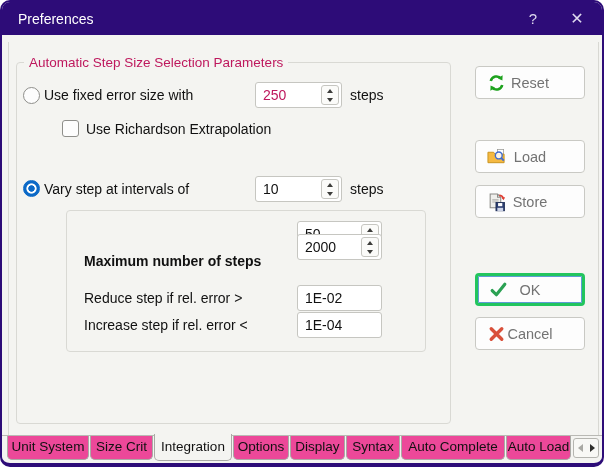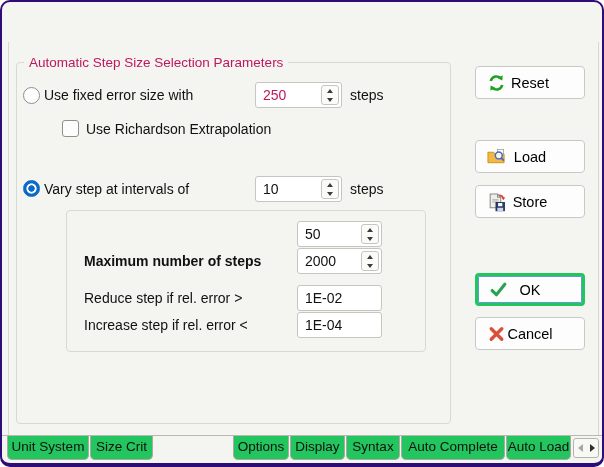--- a/index.html
+++ b/index.html
@@ -33,38 +33,43 @@
   
   .field{position:absolute;height:26px;background:#ffffff;border:1px solid #c6c6c1;border-radius:3px;}
   .field input{position:absolute;left:0;top:0;width:100%;height:100%;border:none;outline:none;background:transparent;font-size:14px;padding:0 22px 0 7px;color:#111;}
   .field.plain input{padding-right:7px;}
   .field input:disabled{color:#be185d;}
   .spinner{position:absolute;right:2px;top:2px;bottom:2px;width:18px;border:1px solid #c6c6c1;border-radius:3px;background:#fbfbf9;display:flex;flex-direction:column;}
   .spin-btn{flex:1;display:flex;align-items:center;justify-content:center;cursor:default;}
   .tri-up{width:0;height:0;border-left:3.5px solid transparent;border-right:3.5px solid transparent;border-bottom:4.5px solid #3c3c3a;}
   .tri-down{width:0;height:0;border-left:3.5px solid transparent;border-right:3.5px solid transparent;border-top:4.5px solid #3c3c3a;}
   
-  .btn{position:absolute;left:473px;width:110px;height:33px;background:#fdfdfd;border:1px solid #c9c9c4;border-radius:4px;display:flex;align-items:center;justify-content:center;font-size:14.5px;color:#000000;cursor:default;}
+  .btn{position:absolute;left:473px;width:110px;height:33px;background:#fdfdfd;border:1px solid #c9c9c4;border-radius:4px;display:flex;align-items:center;justify-content:center;font-size:14.5px;color:#737373;cursor:default;}
   .btn .icon{position:absolute;left:11px;top:50%;transform:translateY(-50%);width:19px;height:19px;}
   .btn.default{border:3px solid #22c55e;box-shadow:0 0 0 1px #5f9bd5 inset;}
   
   #tabline{position:absolute;left:0;right:0;top:433px;height:0;border-top:1px solid #b9b9b4;z-index:1;}
   .tab{position:absolute;font-size:13.5px;color:#111;text-align:center;background:#f2f2ef;border:1px solid #aaaaa5;border-top:none;border-radius:0 0 5px 5px;z-index:1;cursor:default;}
-  .tab.inactive{top:434px;height:24px;line-height:22px;background:#22c55e;}
+  .tab.inactive{top:434px;height:24px;line-height:22px;background:#ec4899;}
   .tab.active{top:432px;height:27px;line-height:26px;background:#f4f4f1;z-index:2;}
   #tab-scroller{position:absolute;left:571px;top:436px;width:26px;height:20px;border:1px solid #b5b5b0;border-radius:3px;background:#f8f8f5;display:flex;z-index:1;}
   .tab-arrow{flex:1;display:flex;align-items:center;justify-content:center;}
   .arr-left{width:0;height:0;border-top:4.5px solid transparent;border-bottom:4.5px solid transparent;border-right:5px solid #a9a9a4;}
   .arr-right{width:0;height:0;border-top:4.5px solid transparent;border-bottom:4.5px solid transparent;border-left:5px solid #2f2f2d;}
 </style>
 </head>
 <body>
 
 <div id="dialog">
 
+  <div id="titlebar">
+    <div class="title">Preferences</div>
+    <div class="titlebar-btn" id="help-btn">?</div>
+    <div class="titlebar-btn" id="close-btn">✕</div>
+  </div>
 
   <div class="pane-edge" style="left:6px;top:40px;width:1px;height:393px;"></div>
   <div class="pane-edge" style="left:596px;top:40px;width:1px;height:393px;"></div>
 
   <div class="groupbox" id="outer-group"></div>
   <div id="outer-group-label">Automatic Step Size Selection Parameters</div>
 
   <div class="radio off" style="left:21px;top:85px;"></div>
   <div class="lbl" style="left:42px;top:80px;">Use fixed error size with</div>
   <div class="field" style="left:253px;top:80px;width:87px;">
@@ -106,21 +111,21 @@
       <div class="spin-btn">
           <div class="tri-up"></div>
         </div>
       <div class="spin-btn">
           <div class="tri-down"></div>
         </div>
     </div>
   </div>
 
   <div class="lbl" style="left:82px;top:246px;font-weight:bold;">Maximum number of steps</div>
-  <div class="field" style="left:295px;top:246px;width:85px;">
+  <div class="field" style="left:295px;top:232px;width:85px;">
     <input value="2000" style="">
     <div class="spinner">
       <div class="spin-btn">
           <div class="tri-up"></div>
         </div>
       <div class="spin-btn">
           <div class="tri-down"></div>
         </div>
     </div>
   </div>
@@ -181,20 +186,21 @@
     <svg class="icon" viewBox="0 0 18 18">
       <path d="M4 4 L14 14 M14 4 L4 14" fill="none" stroke="#d9503a" stroke-width="3.2" stroke-linecap="round"></path>
     </svg>
     <span>Cancel</span>
   </div>
 
   <div id="tabline"></div>
 
   <div class="tab inactive" style="left:5px;width:82px;">Unit System</div>
   <div class="tab inactive" style="left:88px;width:63px;">Size Crit</div>
+  <div class="tab active" style="left:152px;width:78px;">Integration</div>
   <div class="tab inactive" style="left:231px;width:56px;">Options</div>
   <div class="tab inactive" style="left:288px;width:55px;">Display</div>
   <div class="tab inactive" style="left:344px;width:54px;">Syntax</div>
   <div class="tab inactive" style="left:399px;width:104px;">Auto Complete</div>
   <div class="tab inactive" style="left:504px;width:65px;">Auto Load</div>
 
   <div id="tab-scroller">
     <div class="tab-arrow">
         <div class="arr-left"></div>
       </div>

